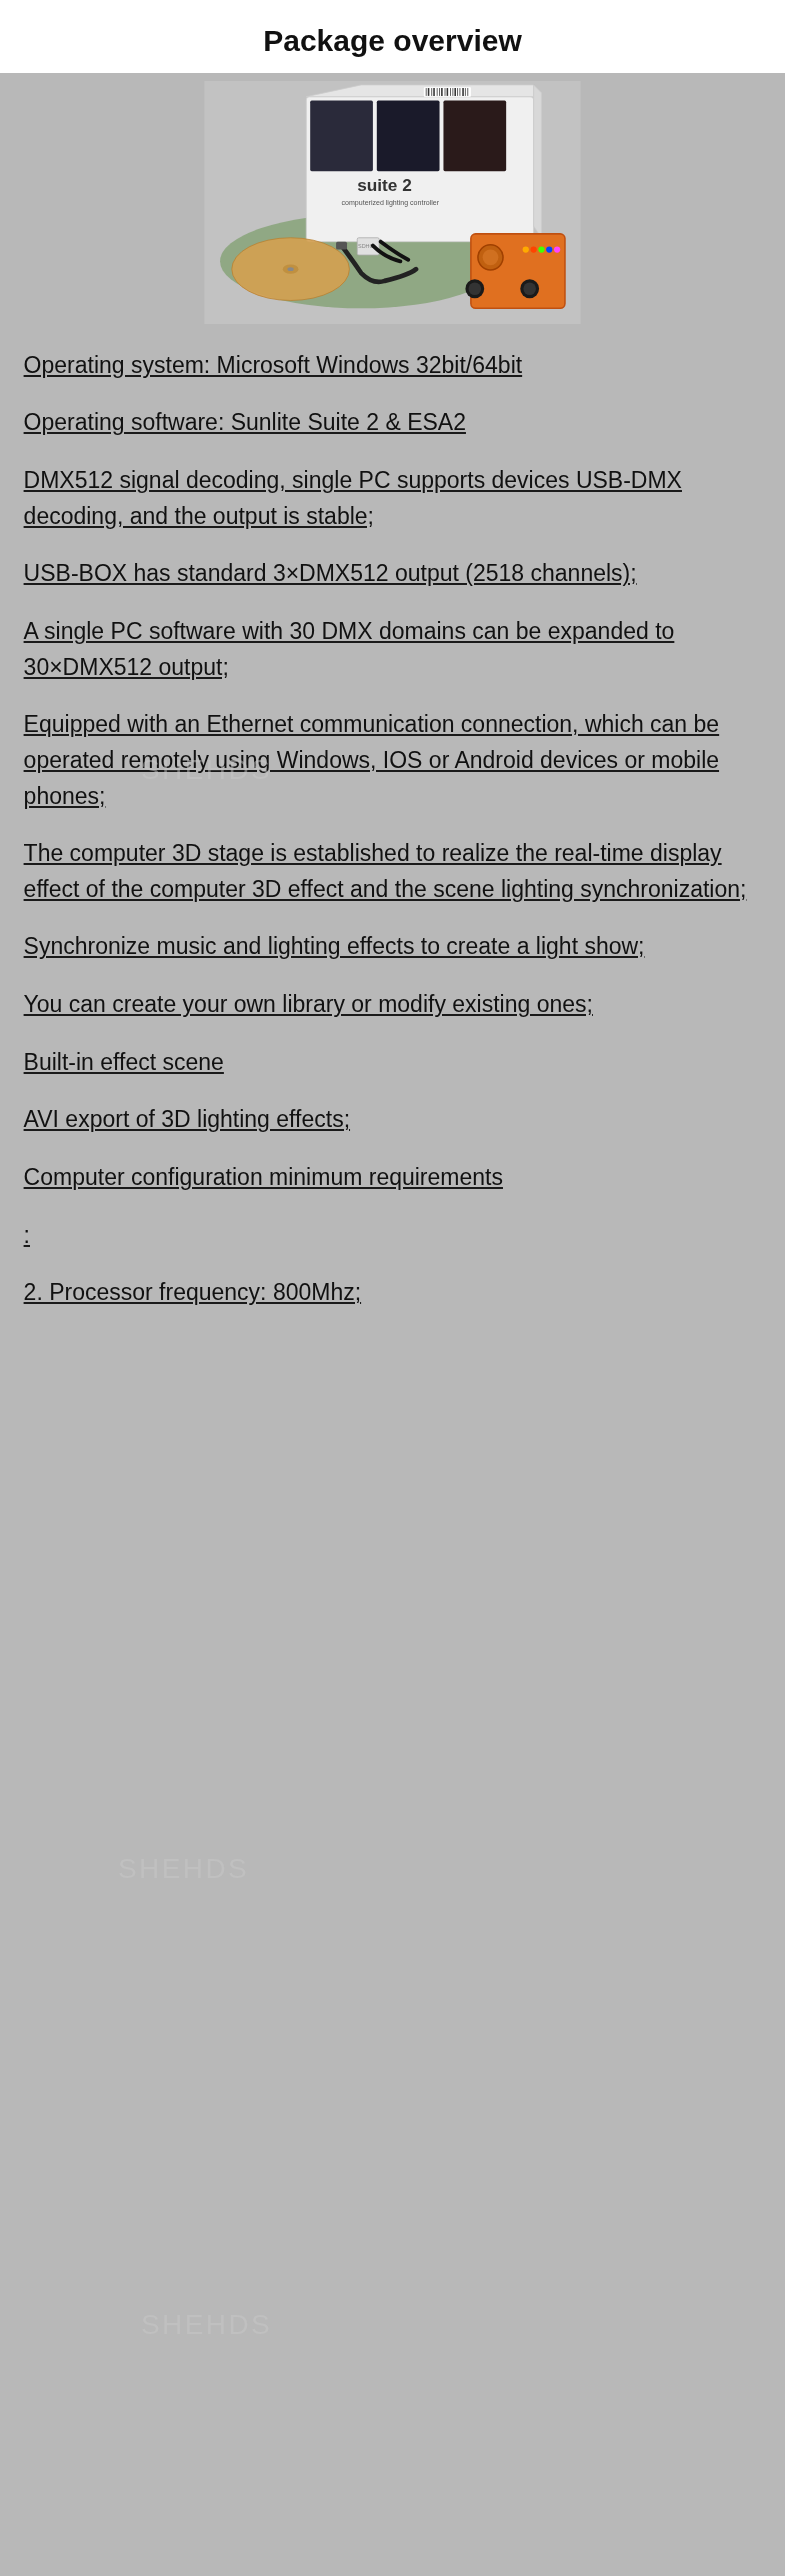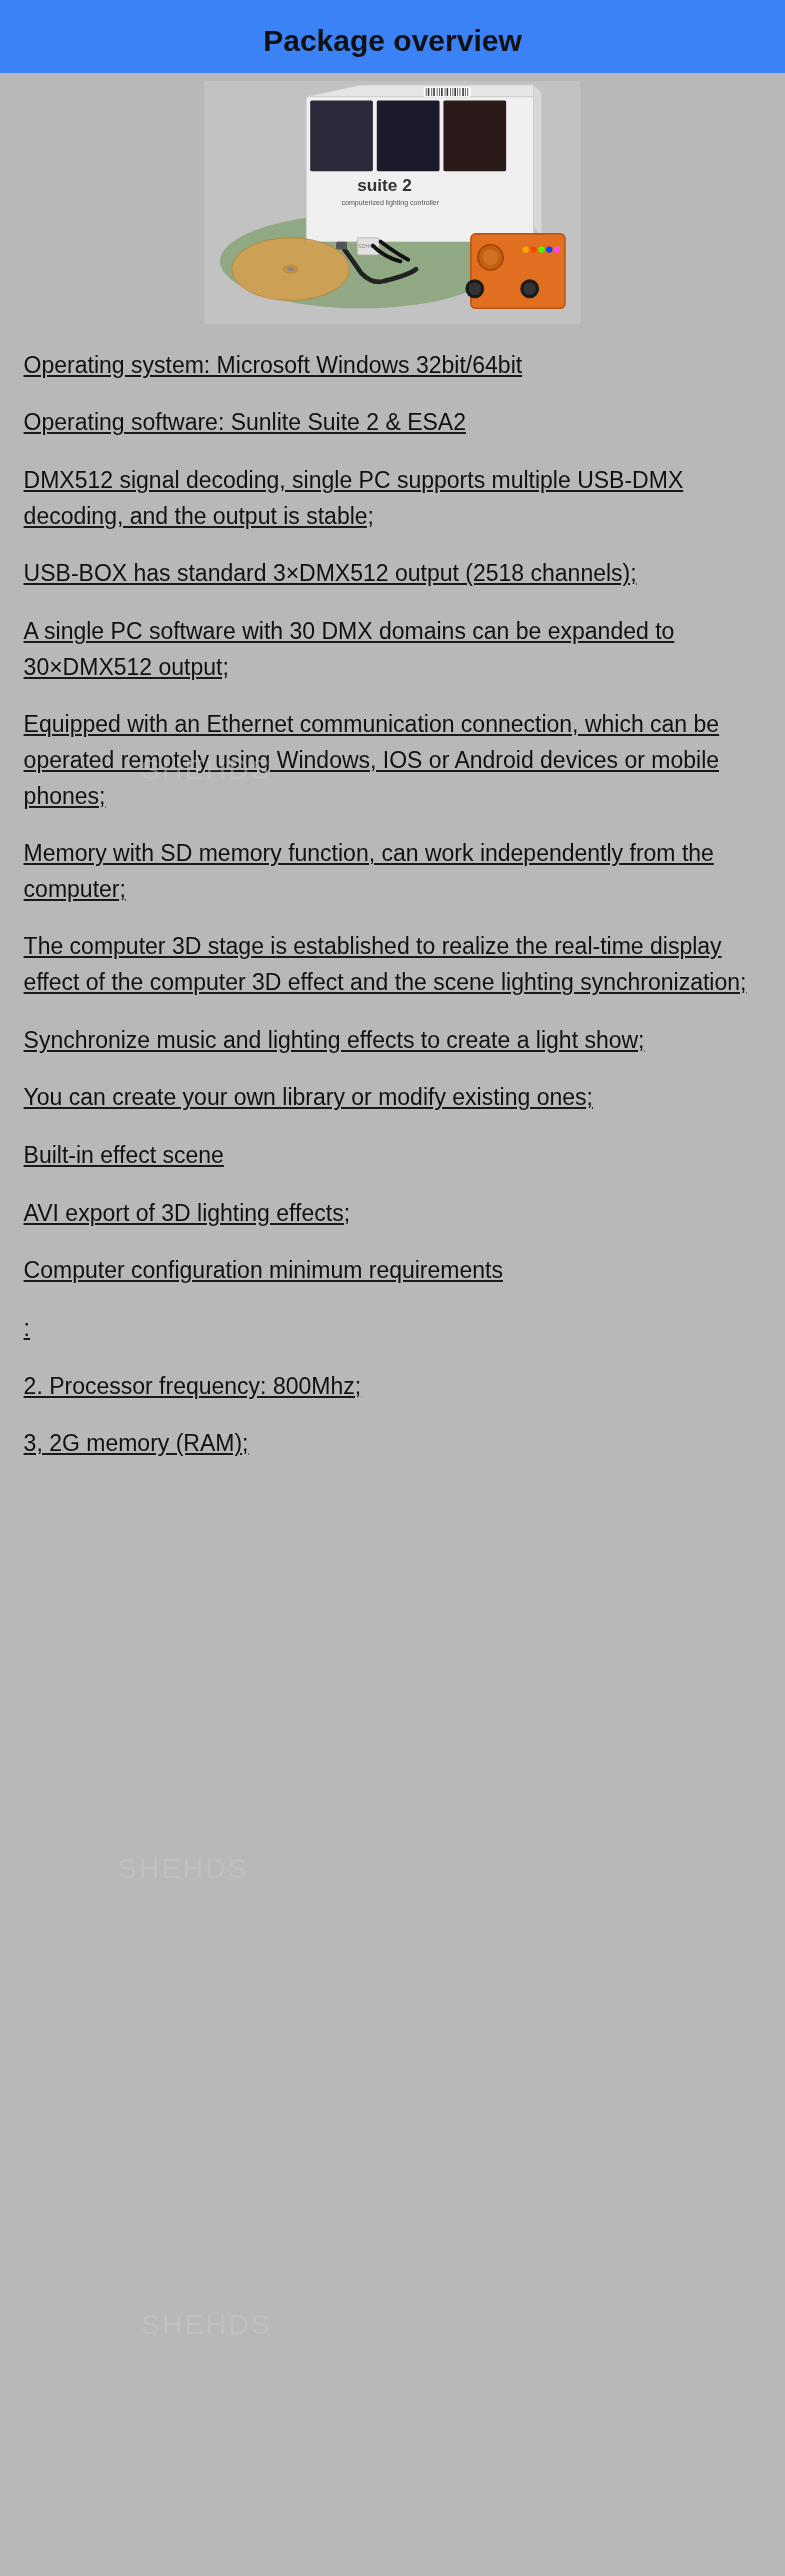--- a/index.html
+++ b/index.html
@@ -21,21 +21,21 @@
     .page-container {
       width: 785px;
       background-color: #b8b8b8;
       min-height: 2576px;
       position: relative;
     }
 
     .header-section {
       text-align: center;
       padding: 23.6px 15.7px 15.7px 15.7px;
-      background-color: #3b82f6;
+      background-color: #ffffff;
     }
 
     .page-title {
       font-size: 30px;
       font-weight: bold;
       color: #111;
     }
 
     .content-section {
       padding: 7.9px 23.6px 23.6px 23.6px;
@@ -177,38 +177,35 @@
 
     <div class="content-block">
       <span class="content-text">Operating system: Microsoft Windows 32bit/64bit</span>
     </div>
 
     <div class="content-block">
       <span class="content-text">Operating software: Sunlite Suite 2 &amp; ESA2</span>
     </div>
 
     <div class="content-block">
-      <span class="content-text">DMX512 signal decoding, single PC supports multiple USB-DMX decoding, and the output is stable;</span>
+      <span class="content-text">DMX512 signal decoding, single PC supports devices USB-DMX decoding, and the output is stable;</span>
     </div>
 
     <div class="content-block">
       <span class="content-text">USB-BOX has standard 3×DMX512 output (2518 channels);</span>
     </div>
 
     <div class="content-block">
       <span class="content-text">A single PC software with 30 DMX domains can be expanded to 30×DMX512 output;</span>
     </div>
 
     <div class="content-block">
       <span class="content-text">Equipped with an Ethernet communication connection, which can be operated remotely using Windows, IOS or Android devices or mobile phones;</span>
     </div>
 
-    <div class="content-block">
-      <span class="content-text">Memory with SD memory function, can work independently from the computer;</span>
-    </div>
 
     <div class="content-block">
       <span class="content-text">The computer 3D stage is established to realize the real-time display effect of the computer 3D effect and the scene lighting synchronization;</span>
     </div>
 
     <div class="content-block">
       <span class="content-text">Synchronize music and lighting effects to create a light show;</span>
     </div>
 
     <div class="content-block">
@@ -229,20 +226,17 @@
 
     <div class="content-block">
       <span class="content-text">:</span>
     </div>
 
 
     <div class="content-block">
       <span class="content-text">2. Processor frequency: 800Mhz;</span>
     </div>
 
-    <div class="content-block">
-      <span class="content-text">3, 2G memory (RAM);</span>
-    </div>
 
   </div>
 
 </div>
 
 
 </body></html>

